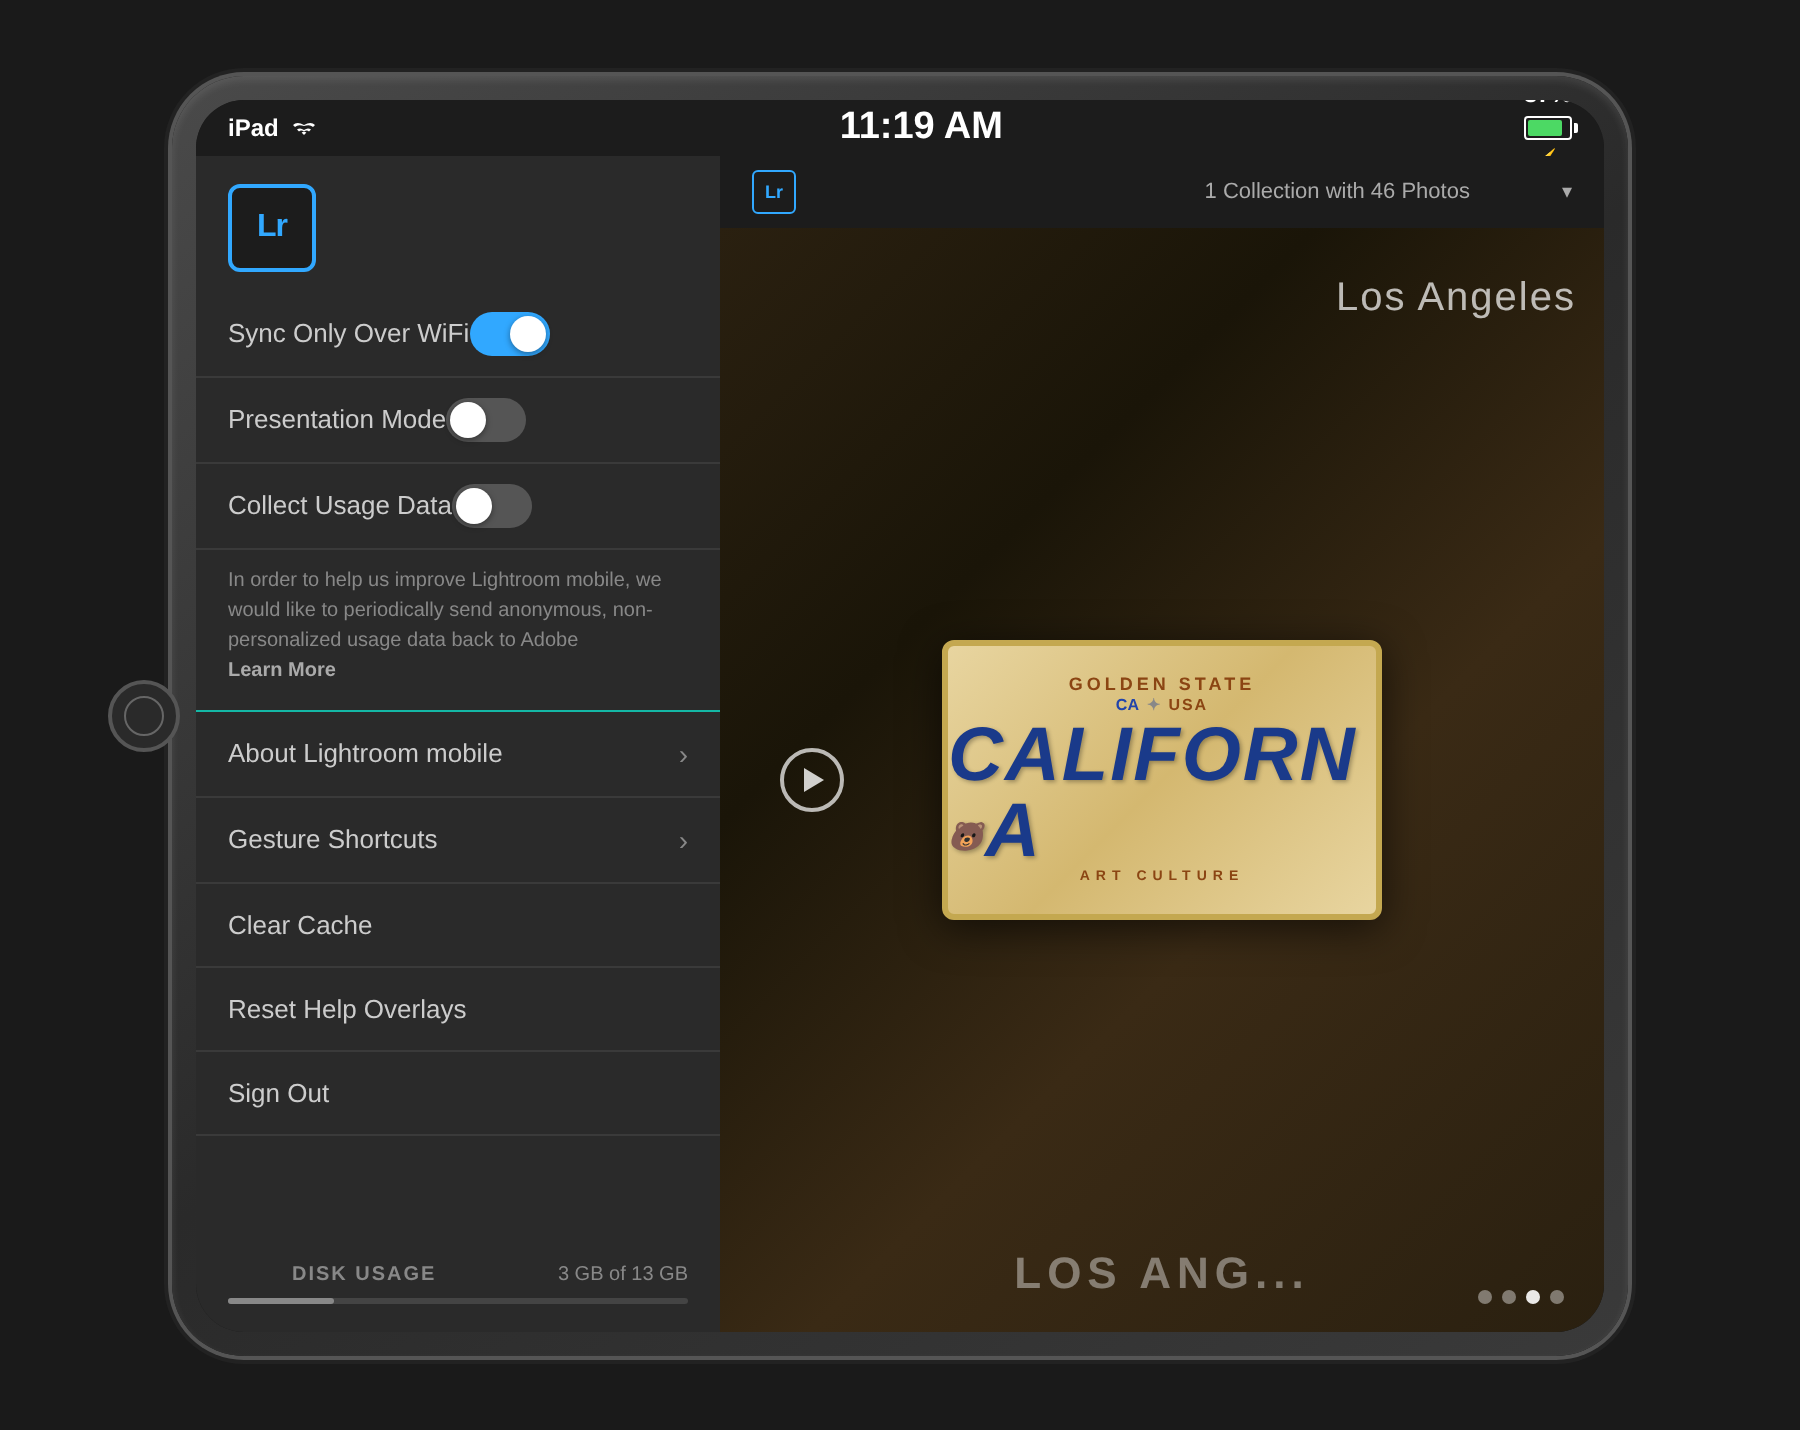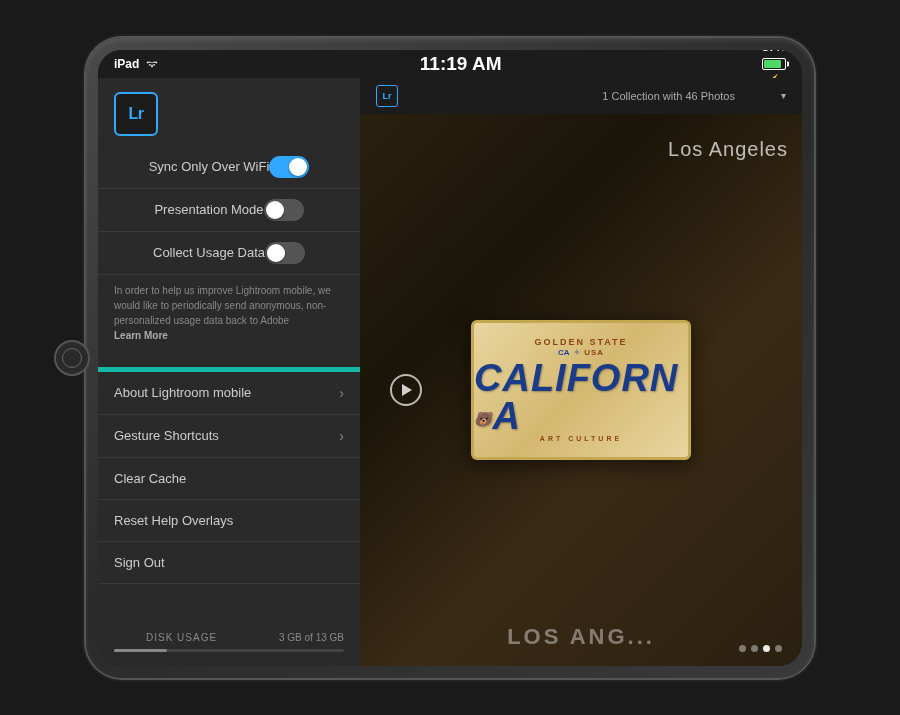--- a/index.html
+++ b/index.html
@@ -125,21 +125,21 @@
     .lr-logo-text {
       color: #31a8ff;
       font-size: 16px;
       font-weight: 700;
       letter-spacing: -0.5px;
     }
 
     .setting-row {
       display: flex;
       align-items: center;
-      justify-content: center;
+      justify-content: flex-start;
       padding: 10px 16px;
       border-bottom: 1px solid #3a3a3a;
     }
     .setting-label {
       color: #ccc;
       font-size: 13px;
     }
 
     
     .toggle {
@@ -164,25 +164,25 @@
       background: #fff;
       border-radius: 50%;
       top: 2px;
       transition: left 0.2s;
       box-shadow: 0 1px 3px rgba(0,0,0,0.4);
     }
     .toggle.on .toggle-knob { left: 20px; }
     .toggle.off .toggle-knob { left: 2px; }
 
     .usage-note {
-      padding: 8px 16px 24px 16px;
+      padding: 8px 16px 12px 16px;
       font-size: 10px;
       color: #888;
       line-height: 1.5;
-      border-bottom: 5px solid #14b8a6;
+      border-bottom: 1px solid #14b8a6;
     }
     .learn-more {
       color: #aaa;
       font-weight: 600;
       font-size: 10px;
     }
 
     .menu-item {
       display: flex;
       align-items: center;
@@ -206,21 +206,21 @@
     }
     .disk-usage-header {
       display: flex;
       justify-content: space-between;
       align-items: center;
       margin-bottom: 6px;
     }
     .disk-usage-label {
       color: #888;
       font-size: 10px;
-      font-weight: 400;
+      font-weight: 700;
       letter-spacing: 1px;
       text-transform: uppercase;
       padding-left: 32px;
     }
     .disk-usage-value {
       color: #888;
       font-size: 10px;
     }
     .disk-bar-bg {
       width: 100%;

